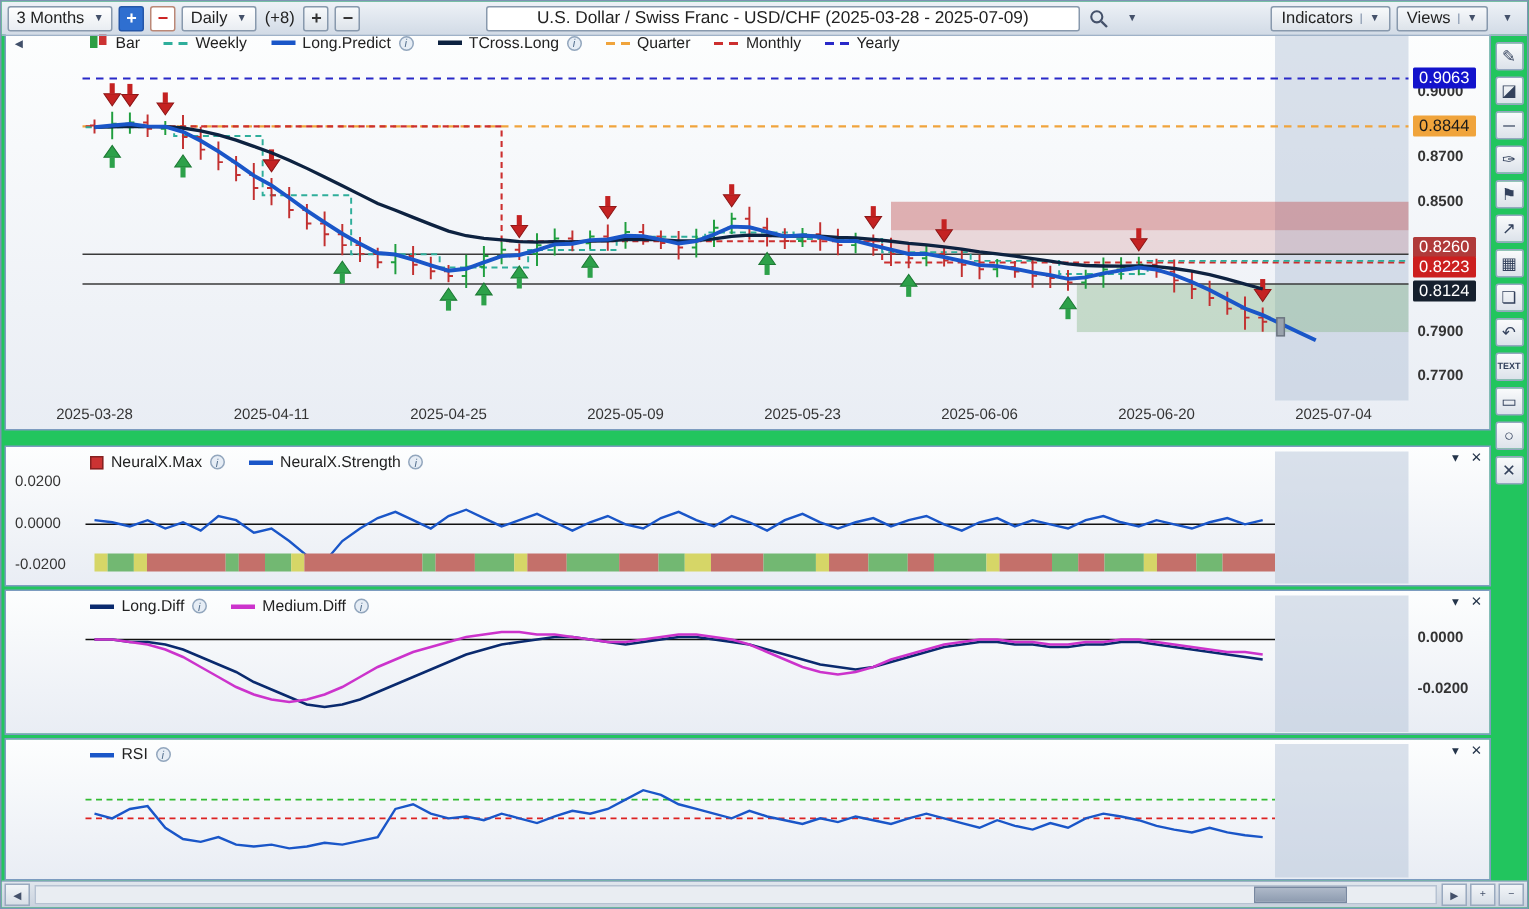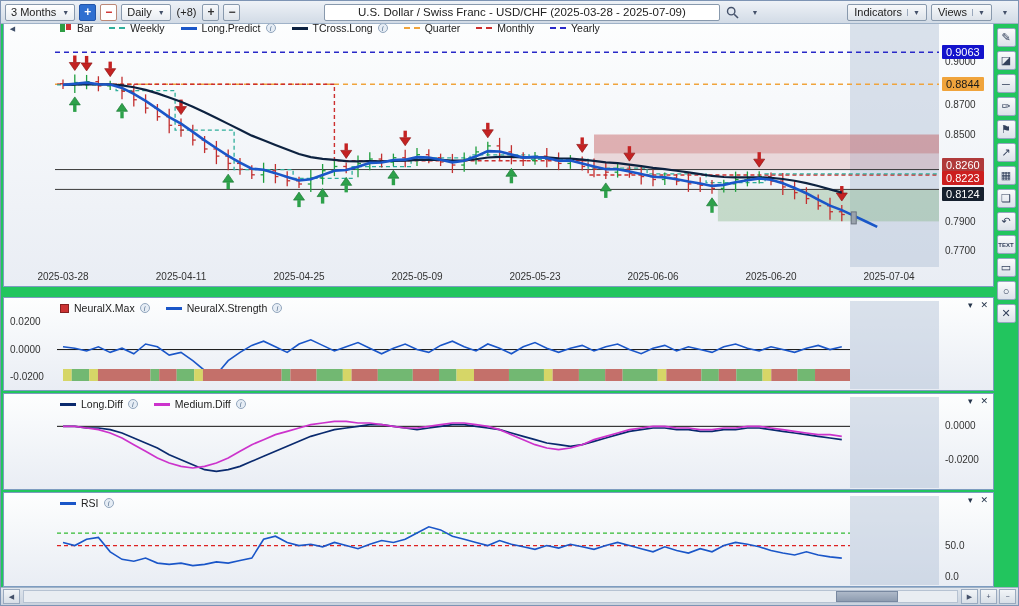--- a/index.html
+++ b/index.html
@@ -37,21 +37,21 @@
   .plot { position:absolute; left:1px; top:1px; }
   .legend { position:absolute; left:56px; top:4px; display:flex; gap:16px; align-items:center;
             font-size:10.5px; color:#222; z-index:5; }
   .leg-item { display:flex; align-items:center; gap:5px; }
   .sw-line { display:inline-block; width:16px; height:3px; }
   .sw-dash { display:inline-block; width:16px; height:0; border-top:2px dashed; }
   .sw-box  { display:inline-block; width:9px; height:9px; border:1px solid rgba(0,0,0,.35); }
   .info-i { width:10px; height:10px; border-radius:50%; background:#e6edf5; border:1px solid #92a6bd;
             color:#55708e; font-size:7.5px; font-style:italic; display:flex; align-items:center; justify-content:center; }
   .y-axis { position:absolute; right:1px; top:0; bottom:0; width:52px; font-size:10px; color:#333; z-index:4; }
-  .y-axis .tick { position:absolute; left:5px; white-space:nowrap; }
+  .y-axis .tick { position:absolute; left:5px; white-space:nowrap;font-weight:bold; }
   .y-axis-left { position:absolute; left:6px; top:0; width:48px; font-size:10px; color:#333; z-index:4; }
   .y-axis-left .tick { position:absolute; left:0; white-space:nowrap; }
   .badge { position:absolute; left:2px; padding:1px 4px; font-size:11px; min-width:42px; border-radius:1px; }
   .x-axis { position:absolute; left:1px; bottom:2px; height:13px; width:935px; font-size:10px; color:#333; }
   .x-axis span { position:absolute; width:70px; text-align:center; }
   .panel-controls { position:absolute; right:5px; top:2px; display:flex; gap:8px; font-size:9px;
                     color:#24344a; z-index:6; }
   .panel-controls span { cursor:default; }
   .mini-arrow { position:absolute; left:3px; top:5px; width:11px; height:11px; font-size:7px; color:#41506a;
                 display:flex; align-items:center; justify-content:center; background:transparent; border:none; z-index:6; }
@@ -538,24 +538,20 @@
         <line x1="52" x2="845" y1="51.565217391304344" y2="51.565217391304344" stroke="#dd2222" stroke-width="1.2" stroke-dasharray="4 3"></line>
         <polyline points="58,48.434782608695656 69.8,51.565217391304344 81.6,45.30434782608695 93.4,43.42608695652174 105.2,57.82608695652174 117,65.33913043478262 128.8,67.21739130434781 140.60000000000002,64.08695652173913 152.4,69.09565217391304 164.2,70.34782608695653 176,69.09565217391304 187.8,71.6 199.60000000000002,70.34782608695653 211.4,67.84347826086957 223.20000000000002,69.09565217391304 235,66.59130434782608 246.8,64.08695652173913 258.6,45.30434782608695 270.4,42.173913043478265 282.20000000000005,48.434782608695656 294,51.565217391304344 305.8,50.313043478260866 317.6,52.81739130434782 329.40000000000003,48.434782608695656 341.20000000000005,51.565217391304344 353,54.69565217391304 364.8,50.313043478260866 376.6,46.55652173913043 388.40000000000003,48.434782608695656 400.20000000000005,45.30434782608695 412,39.04347826086956 423.8,32.78260869565217 435.6,35.913043478260875 447.40000000000003,42.173913043478265 459.20000000000005,45.30434782608695 471,48.434782608695656 482.8,51.565217391304344 494.6,46.55652173913043 506.40000000000003,50.313043478260866 518.2,52.81739130434782 530,55.321739130434786 541.8,51.565217391304344 553.6,54.06956521739131 565.4000000000001,50.313043478260866 577.2,52.81739130434782 589,55.321739130434786 600.8000000000001,51.565217391304344 612.6,48.434782608695656 624.4000000000001,51.565217391304344 636.2,54.69565217391304 648,57.82608695652174 659.8000000000001,52.81739130434782 671.6,56.573913043478264 683.4000000000001,59.07826086956522 695.2,54.69565217391304 707,57.82608695652174 718.8000000000001,51.565217391304344 730.6,48.434782608695656 742.4000000000001,50.313043478260866 754.2,52.81739130434782 766,56.573913043478264 777.8000000000001,59.07826086956522 789.6,60.95652173913044 801.4000000000001,57.82608695652174 813.2,60.95652173913044 825,62.83478260869565 836.8000000000001,64.08695652173913" fill="none" stroke="#1a56c8" stroke-width="1.6"></polyline>
       </svg>
     <div class="legend">
         <span class="leg-item">
           <span class="sw-line" style="background: rgb(26, 86, 200);"></span>
           <span>RSI</span>
           <span class="info-i">i</span>
         </span>
       </div>
-    <div class="y-axis">
-        <span class="tick" style="top: 46.5652px;">50.0</span>
-        <span class="tick" style="top: 77.8696px;">0.0</span>
-      </div>
     <div class="panel-controls">
       <span>▾</span>
       <span>✕</span>
     </div>
   </div>
 
   <div class="right-toolbar">
       <button class="tool">✎</button>
       <button class="tool">◪</button>
       <button class="tool">─</button>

